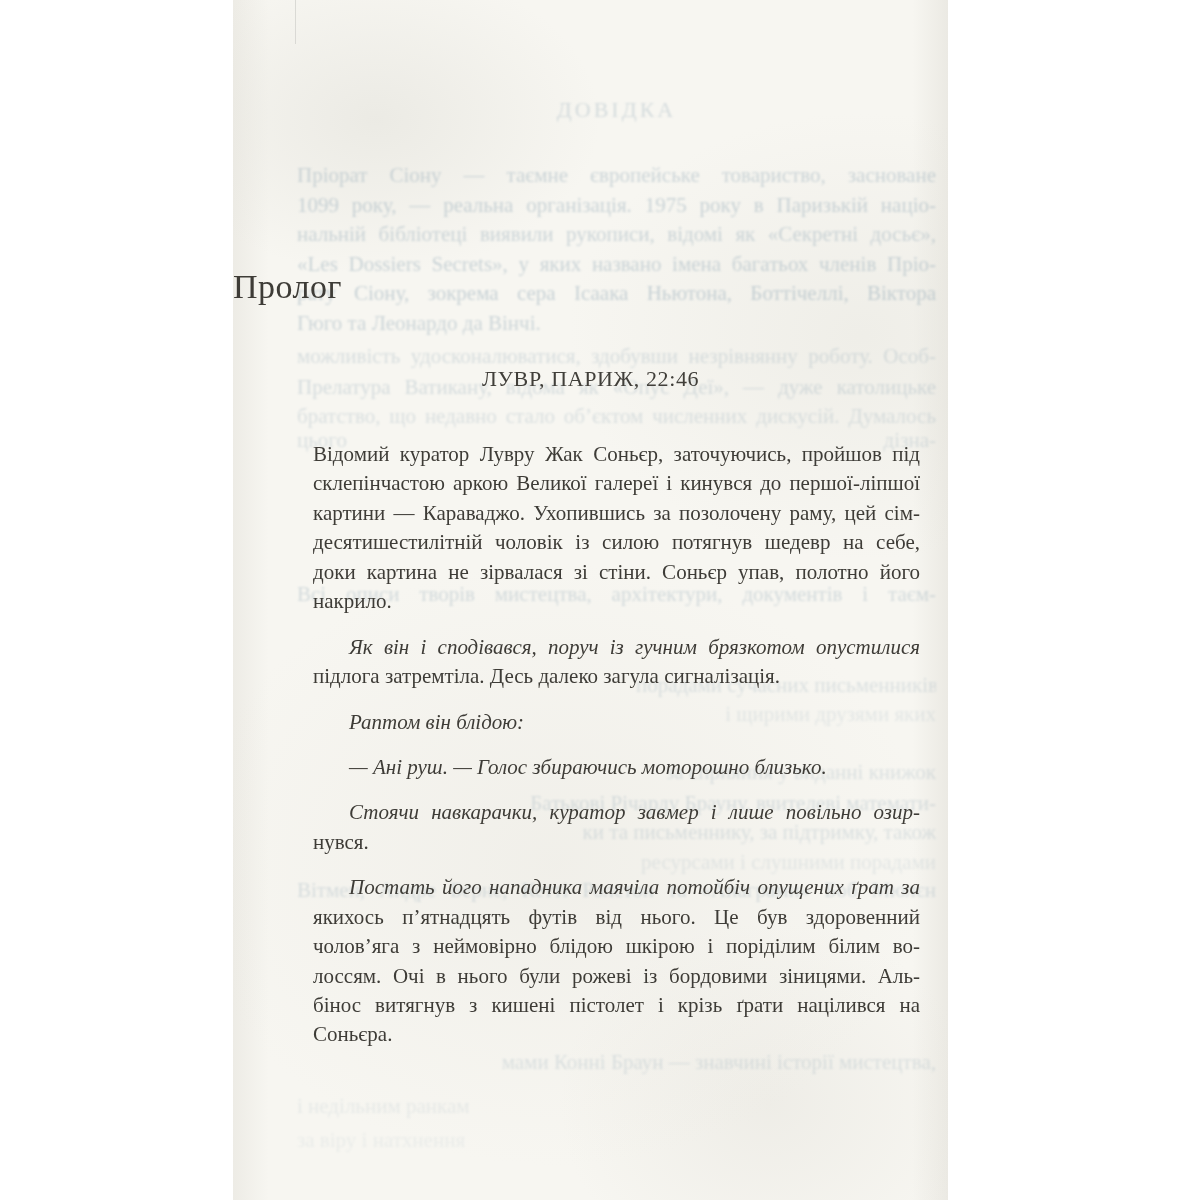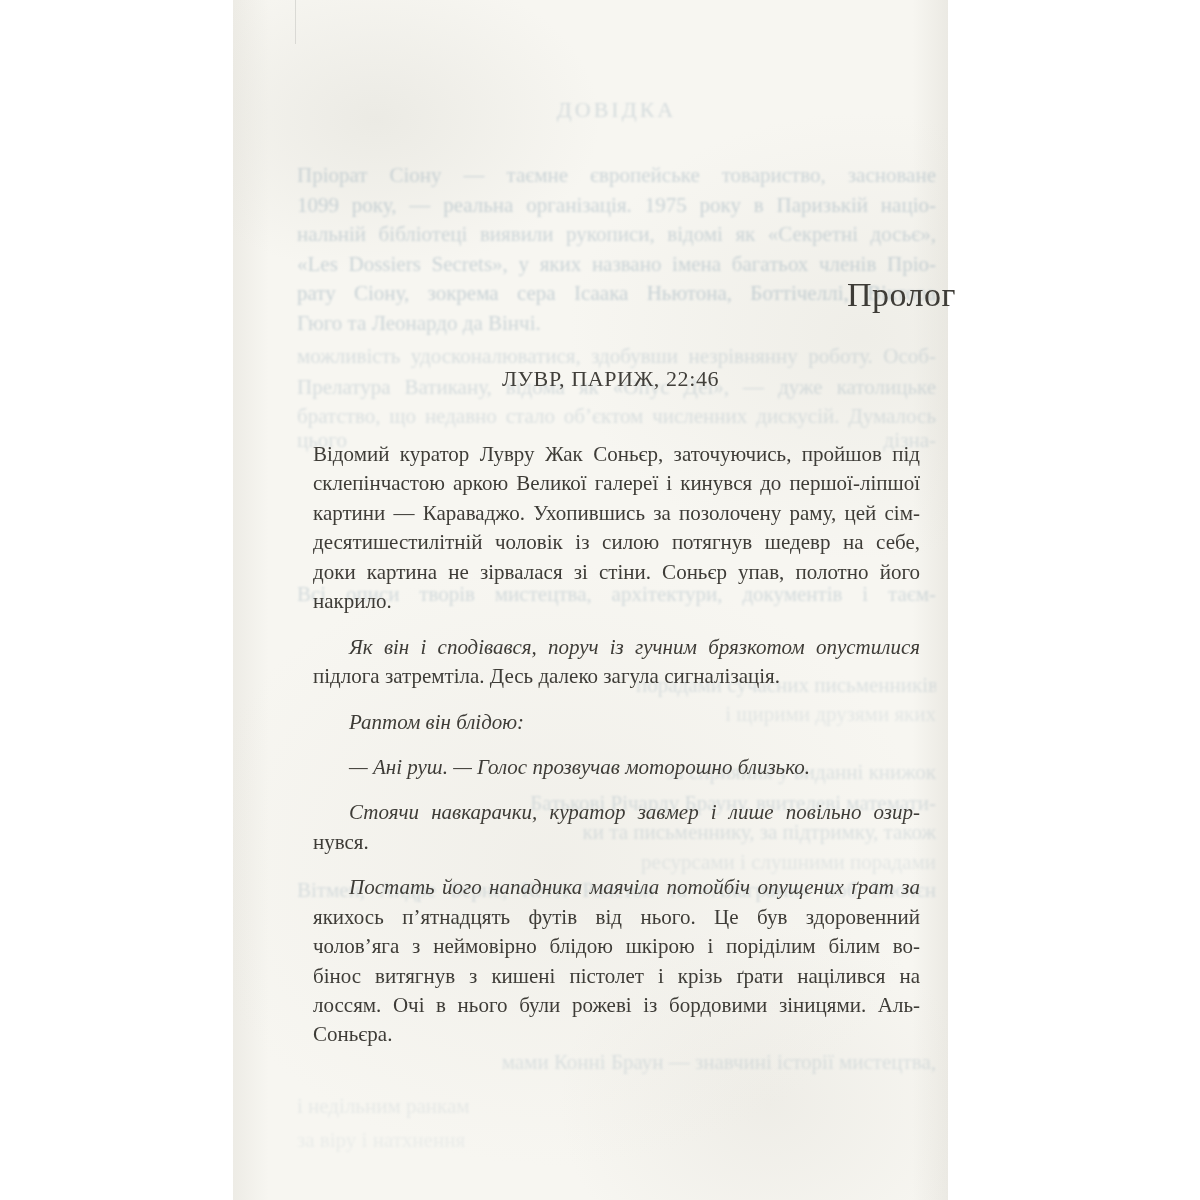--- a/index.html
+++ b/index.html
@@ -12,24 +12,24 @@
           radial-gradient(ellipse 420px 320px at 88% 28%, rgba(229,228,221,0.45), transparent 70%),
           radial-gradient(ellipse 520px 420px at 45% 72%, rgba(231,229,222,0.40), transparent 72%),
           radial-gradient(ellipse 300px 260px at 75% 92%, rgba(228,226,219,0.45), transparent 70%),
           linear-gradient(to right, rgba(229,227,220,0.55), rgba(247,246,241,0) 5%,
                           rgba(247,246,241,0) 95%, rgba(227,225,218,0.6));
   }
   .ghost-layer{position:absolute;inset:0;z-index:1;}
   .ghost{position:absolute;color:#87a0b0;filter:blur(1.3px);font-size:21px;line-height:24px;
          white-space:nowrap;overflow:hidden;}
   .ghost.just{white-space:normal;text-align:justify;text-align-last:justify;}
-  .title{position:absolute;z-index:2;left:0;top:268px;width:100%;margin:8px;
-         font-size:34px;font-weight:normal;color:#3e3c37;text-align:right;letter-spacing:0.5px;}
+  .title{position:absolute;z-index:2;left:0;top:268px;width:100%;margin:0;
+         font-size:34px;font-weight:normal;color:#3e3c37;text-align:left;letter-spacing:0.5px;}
   .subtitle{position:absolute;z-index:2;left:0;top:366px;width:100%;
-            font-size:22px;color:#413f3a;text-align:center;letter-spacing:0.6px;margin-left:20px;}
+            font-size:22px;color:#413f3a;text-align:center;letter-spacing:0.6px;}
   .body-text{position:absolute;z-index:2;left:64px;top:424px;width:639px;
              font-size:21px;color:#3e3c37;}
   .para{margin:16px;}
   .line{height:29.45px;line-height:29.45px;text-align:justify;text-align-last:justify;
         white-space:normal;}
   .line.last{text-align-last:left;}
   .line.indent{text-indent:36px;font-style:italic;}
   .edge-mark{position:absolute;z-index:1;left:62px;top:0;width:1px;height:44px;
              background:#cfcfca;opacity:0.7;}
 </style>
@@ -74,29 +74,29 @@
           <div class="line last">накрило.</div>
         </div>
         <div class="para">
           <div class="line indent">Як він і сподівався, поруч із гучним брязкотом опустилися</div>
           <div class="line last">підлога затремтіла. Десь далеко загула сигналізація.</div>
         </div>
         <div class="para">
           <div class="line last indent">Раптом він блідою:</div>
         </div>
         <div class="para">
-          <div class="line last indent">— Ані руш. — Голос прозвучав моторошно близько.</div>
+          <div class="line last indent">— Ані руш. — Голос збираючись моторошно близько.</div>
         </div>
         <div class="para">
           <div class="line indent">Стоячи навкарачки, куратор завмер і лише повільно озир-</div>
           <div class="line last">нувся.</div>
         </div>
         <div class="para">
           <div class="line indent">Постать його нападника маячіла потойбіч опущених ґрат за</div>
           <div class="line">якихось п’ятнадцять футів від нього. Це був здоровенний</div>
           <div class="line">чолов’яга з неймовірно блідою шкірою і поріділим білим во-</div>
+          <div class="line">лоссям. Очі в нього були рожеві із бордовими зіницями. Аль-</div>
           <div class="line">бінос витягнув з кишені пістолет і крізь ґрати націлився на</div>
-          <div class="line">лоссям. Очі в нього були рожеві із бордовими зіницями. Аль-</div>
           <div class="line last">Соньєра.</div>
         </div>
       </div>
   </div>
 </div>
 
 </body></html>

